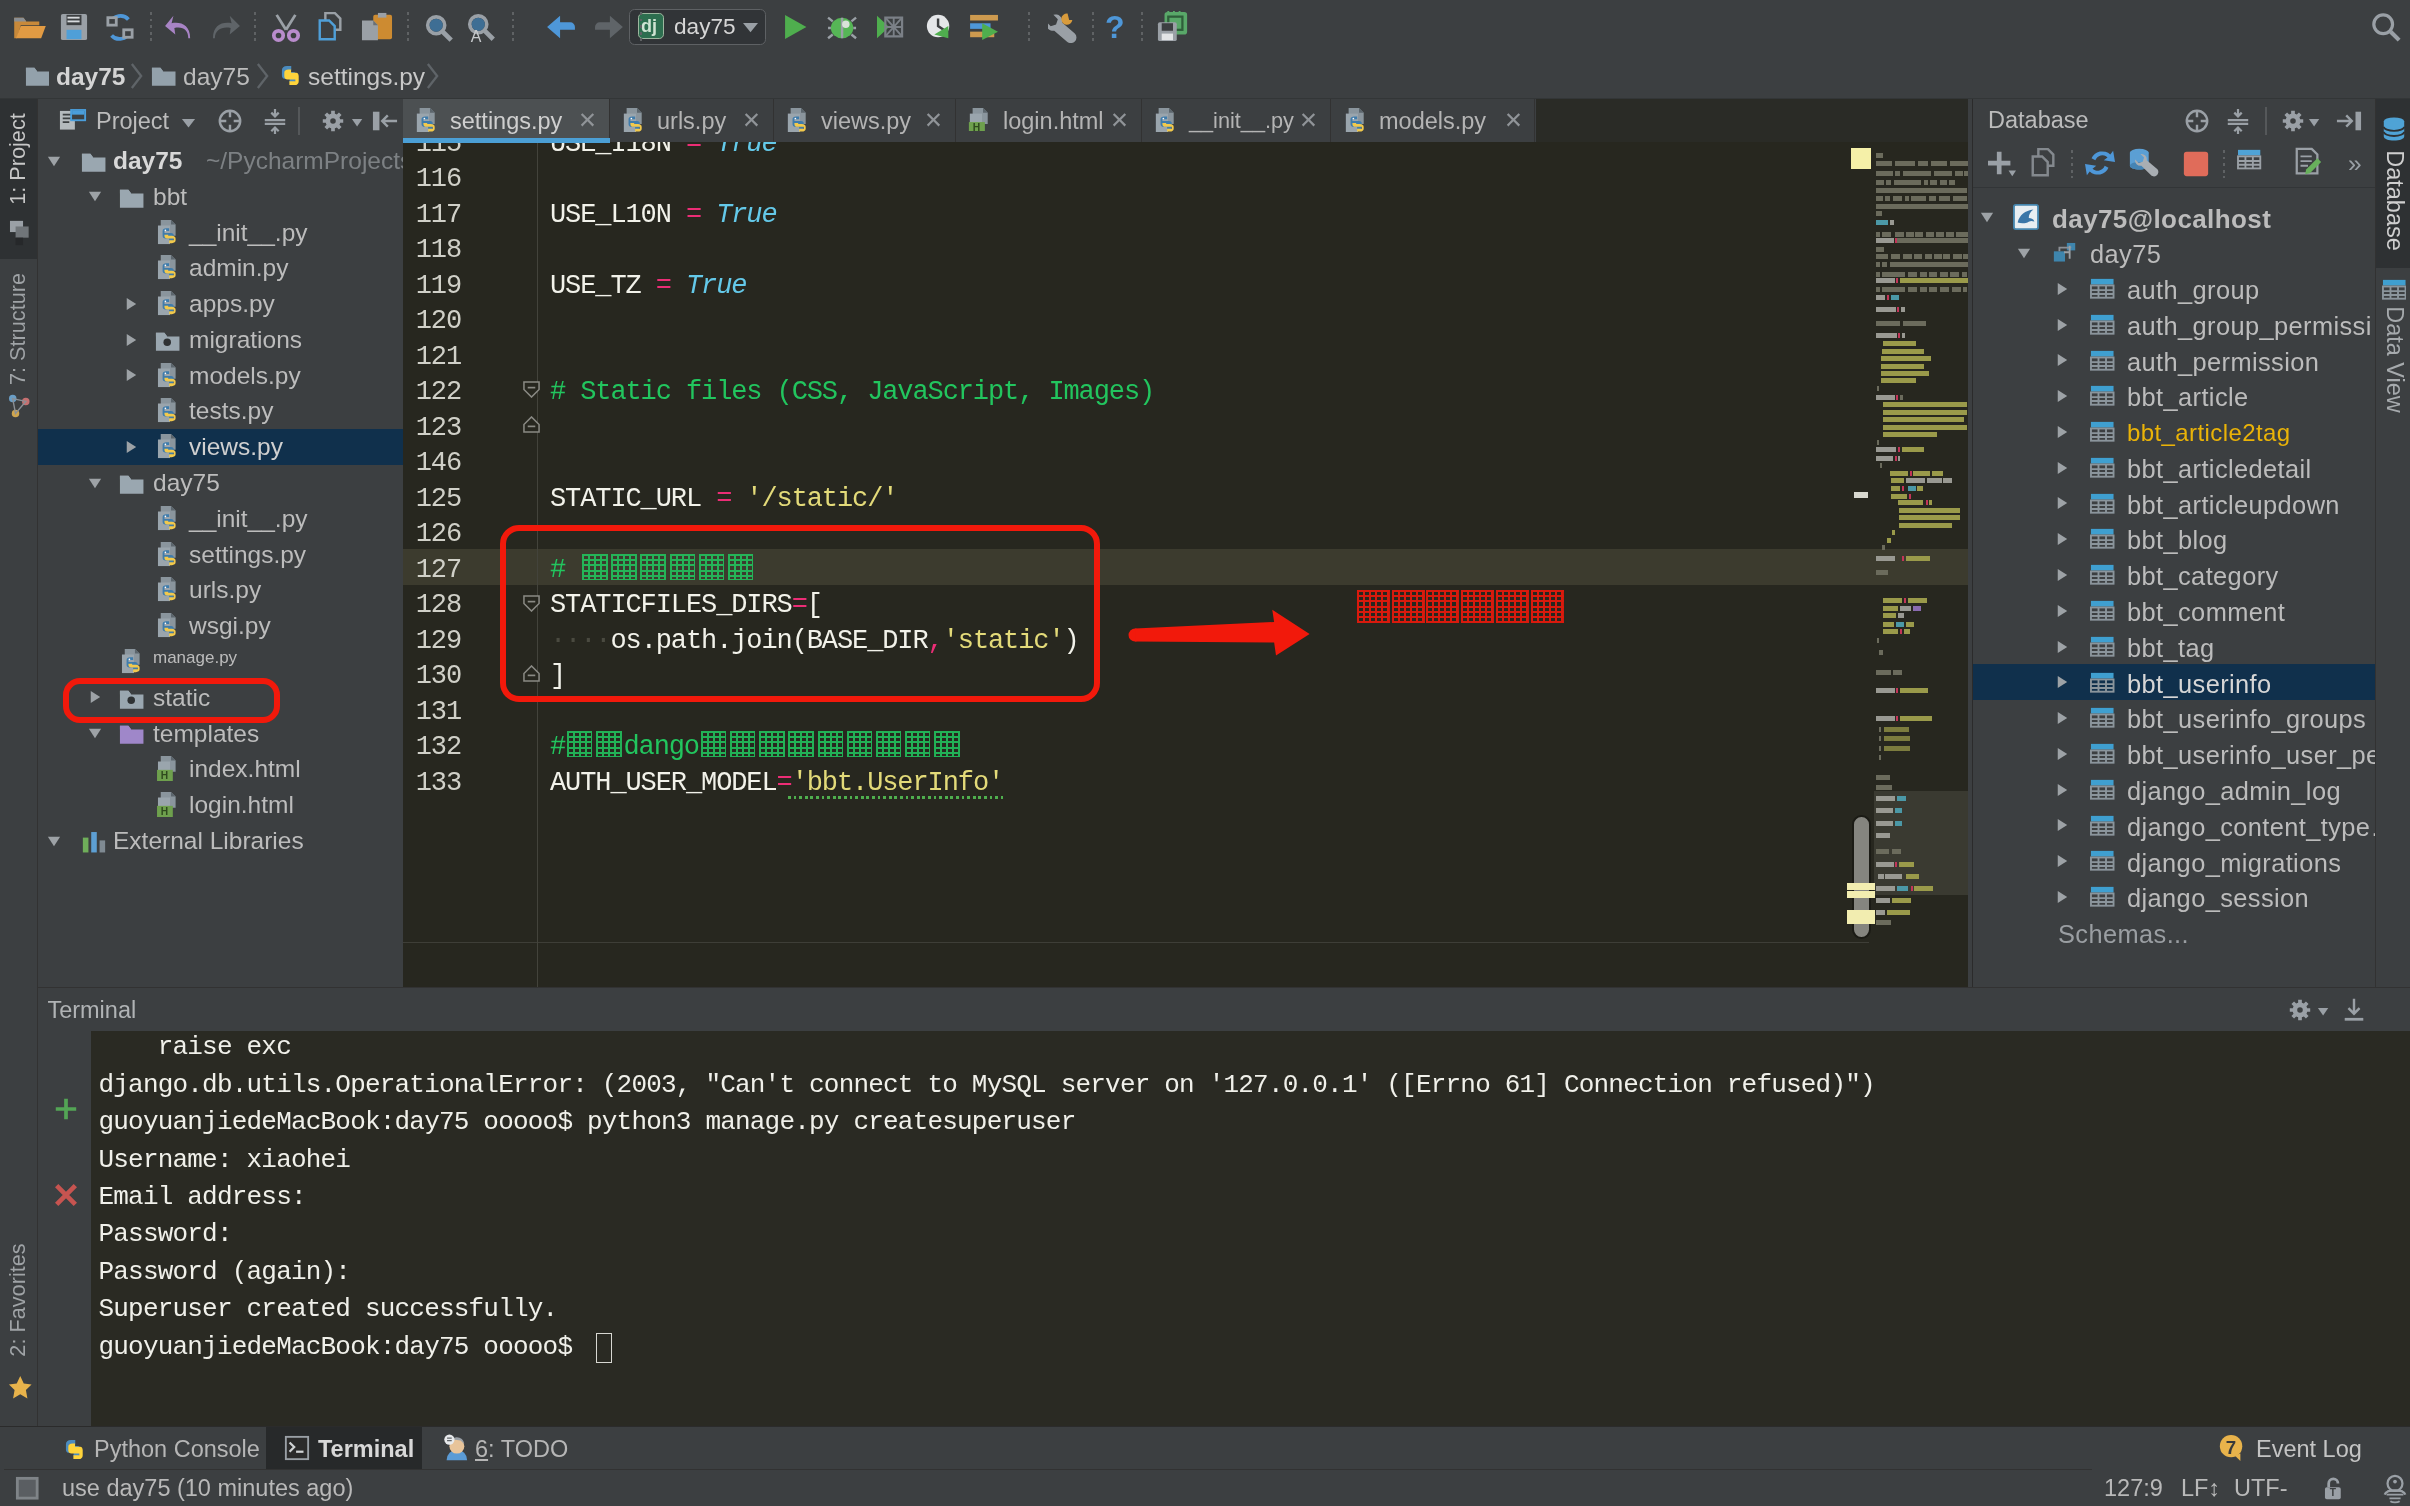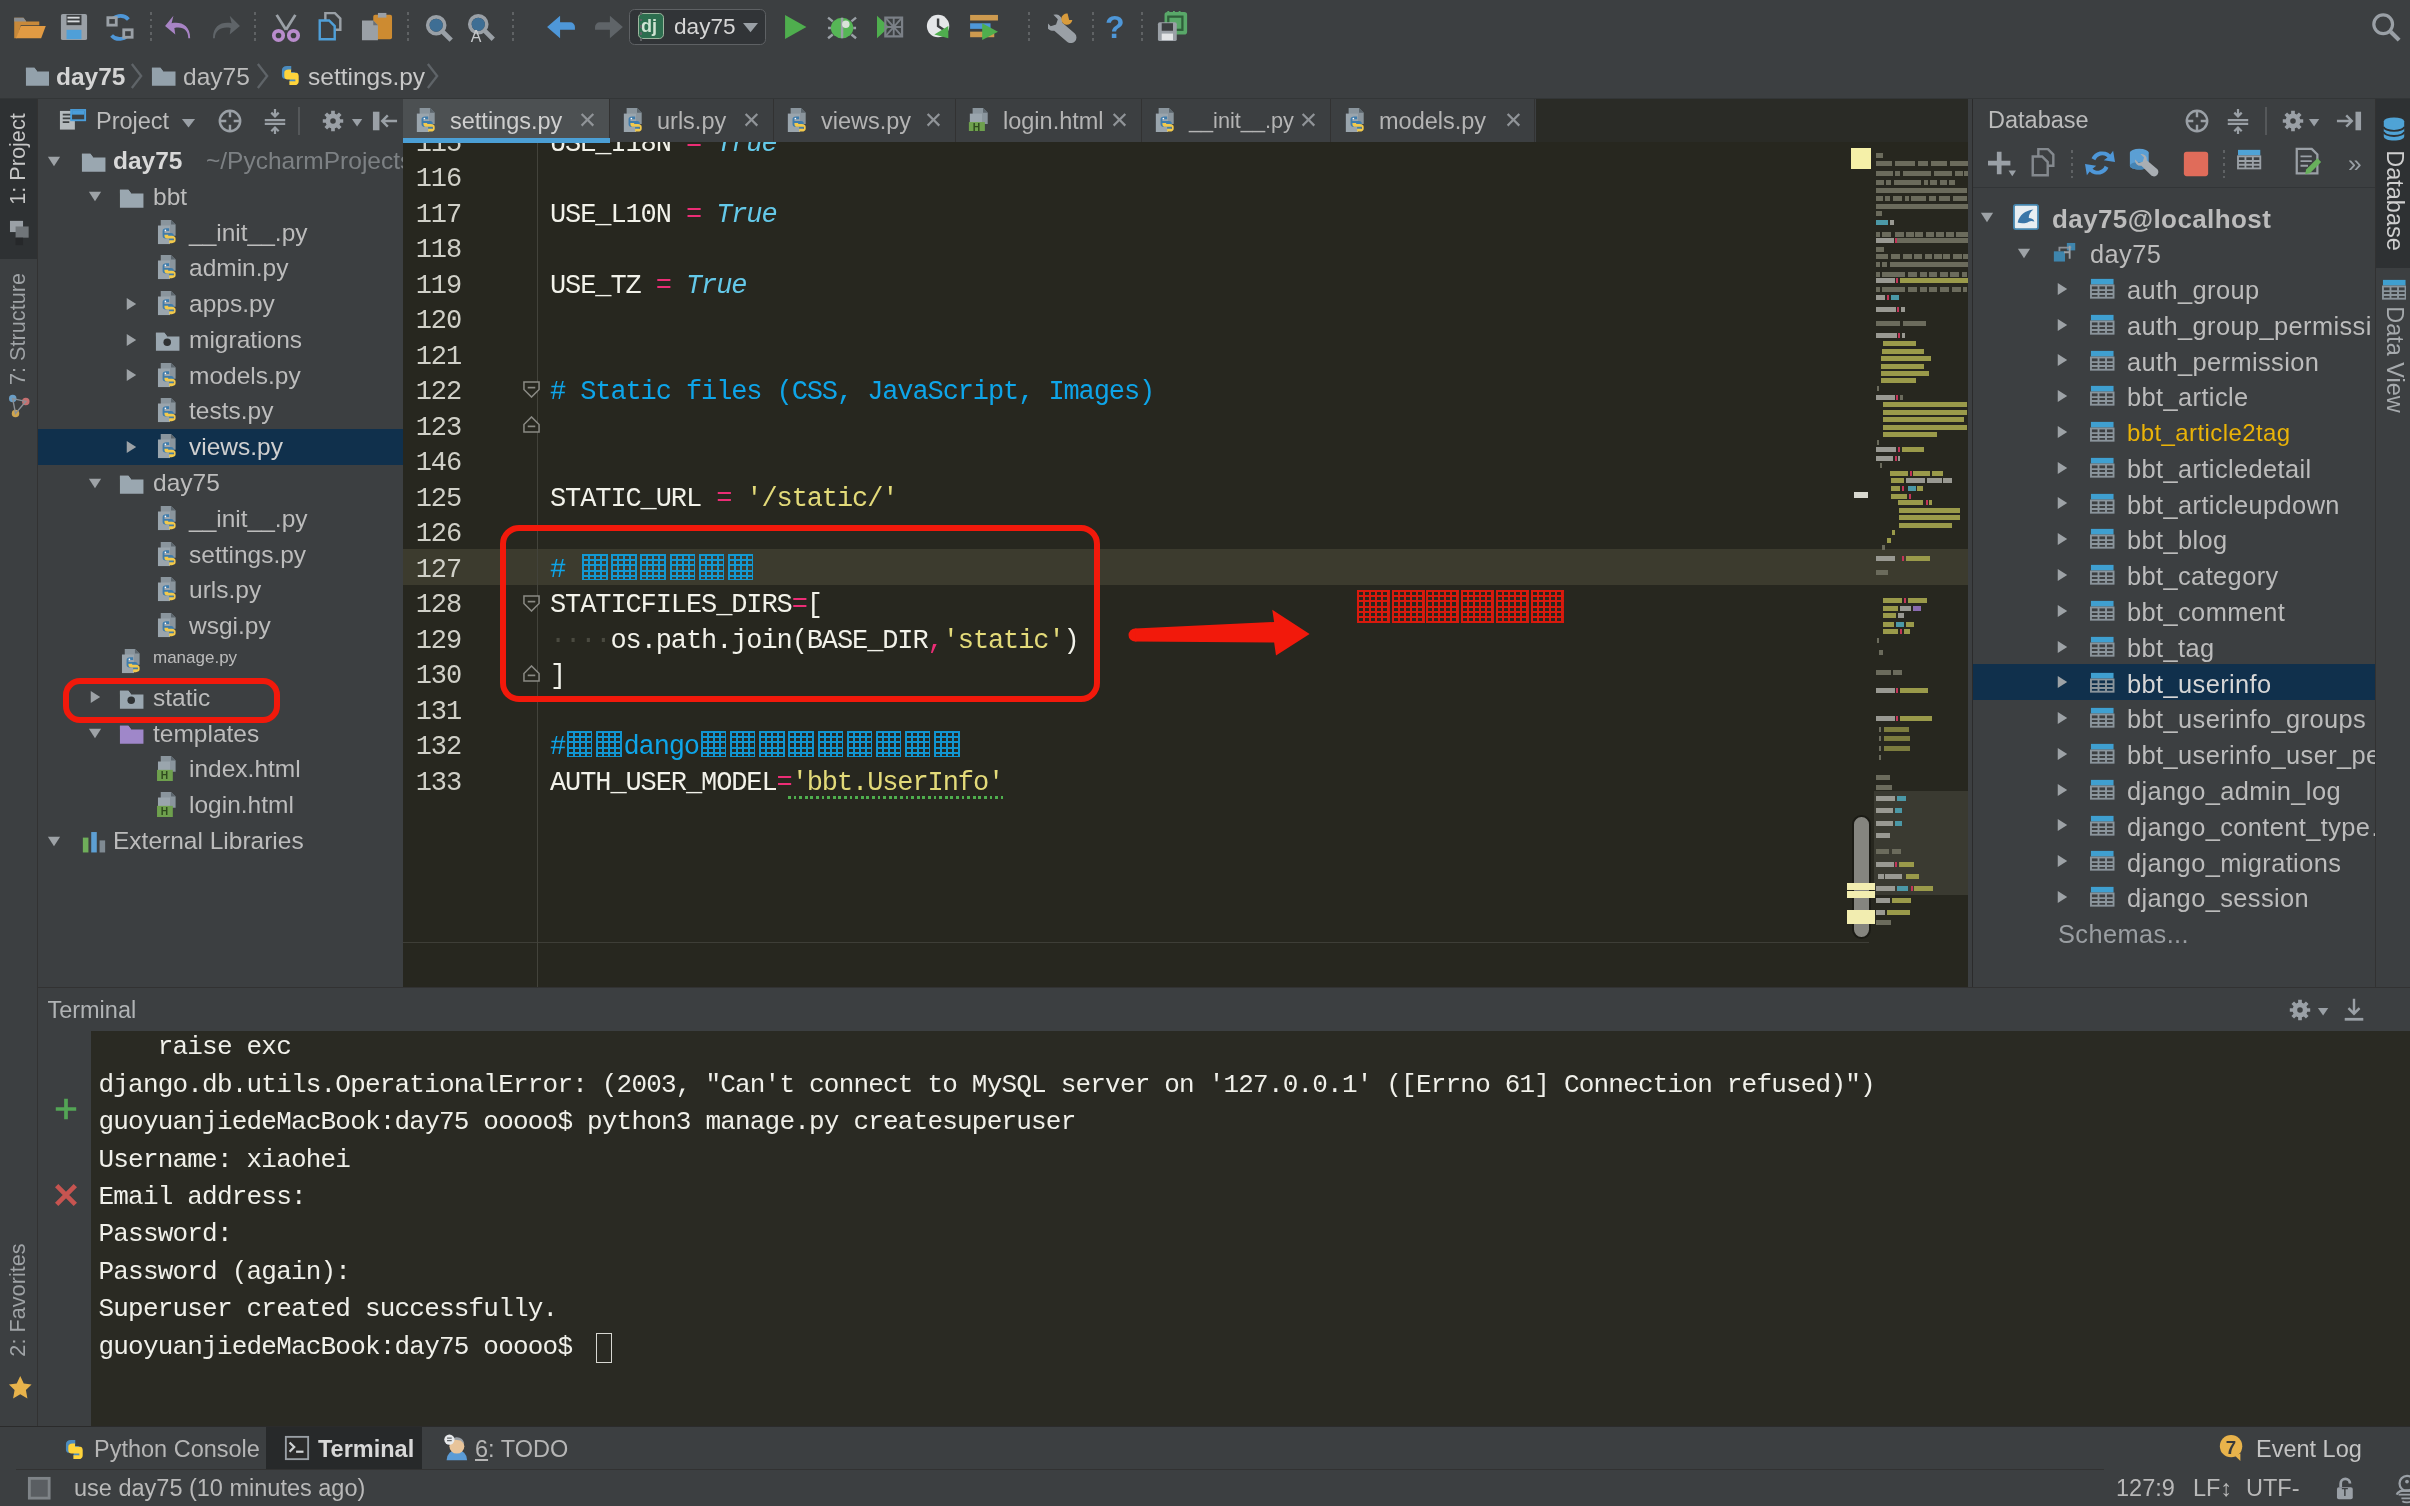--- a/index.html
+++ b/index.html
@@ -6,21 +6,21 @@
 html,body{width:2411px;height:1507px;overflow:hidden}
 body{background:#3c3f41;font-family:"Liberation Sans",sans-serif;position:relative;color:#bbbbbb}
 .a{position:absolute}
 svg{display:block}
 .cjk{display:inline-block;position:relative;vertical-align:-2.8px;opacity:0.88;
  background-image:repeating-linear-gradient(to bottom,currentColor 0 1.9px,transparent 1.9px 5.2px),repeating-linear-gradient(to right,currentColor 0 1.9px,transparent 1.9px 6.1px);
  box-shadow:inset 0 0 0 0.9px currentColor;}
 .sep{position:absolute;width:1.9px;background-image:repeating-linear-gradient(to bottom,#5f6264 0 2.8px,transparent 2.8px 6.6px)}
 .ln{position:absolute;width:58px;text-align:right;color:#d0d0c8;font-family:"Liberation Mono",monospace;font-size:27px;letter-spacing:-1.1px;line-height:35px}
 .cl{position:absolute;left:147px;white-space:pre;font-family:"Liberation Mono",monospace;font-size:27px;letter-spacing:-1.1px;line-height:35px;color:#f2f2ea}
-.cmt{color:#0ea5e9}.str{color:#e3da79}.op{color:#ec2d76}.kw{color:#64c9e9;font-style:italic}
+.cmt{color:#22c55e}.str{color:#e3da79}.op{color:#ec2d76}.kw{color:#64c9e9;font-style:italic}
 .tl{position:absolute;left:7.5px;white-space:pre;font-family:"Liberation Mono",monospace;font-size:26px;letter-spacing:-0.8px;line-height:37px;color:#f0f0ea}
 </style>
 <div class="a" style="left:0;top:0;width:2411px;height:54px;background:#3c3f41">
     <div class="a" style="left:13px;top:14px">
       <svg style="" width="34" height="26" viewBox="0 0 36 28">
         <path d="M1 4 h10 l3 4 h14 v4 H8 L4 26 H1 z" fill="#c8893a"></path>
         <path d="M8 13 h27 l-5 13 H3 z" fill="#e29b43"></path>
         <path d="M1 4 h10 l3 4 h-13 z" fill="#8a8f94"></path>
       </svg>
     </div>
@@ -1323,21 +1323,21 @@
     <div class="a" style="left:475px;top:8.5px;font-size:23.5px;color:#b6b6b6"><u>6</u>: TODO</div>
     <div class="a" style="left:2218px;top:6.6px">
       <svg style="" width="28" height="28" viewBox="0 0 30 30">
         <circle cx="14" cy="13" r="12" fill="#e8b34b"></circle>
         <path d="M18 23 l6 6 0-8 z" fill="#e8b34b"></path>
         <text x="14" y="21" text-anchor="middle" font-size="20" font-weight="bold" fill="#37393b" font-family="Liberation Sans">7</text>
       </svg>
     </div>
     <div class="a" style="left:2256px;top:8.5px;font-size:23.5px;color:#c4c4c4">Event Log</div>
   </div>
-<div class="a" style="left:16px;top:1469px;width:2088px;height:38px;background:#3c3f41;border-top:0.9px solid #323232">
+<div class="a" style="left:4px;top:1469px;width:2088px;height:38px;background:#3c3f41;border-top:0.9px solid #323232">
     <div class="a" style="left:11.3px;top:5.6px">
       <svg style="" width="24.5" height="24.5" viewBox="0 0 26 26">
         <rect x="1" y="1" width="24" height="24" fill="#7f8488"></rect>
         <rect x="4" y="4" width="18" height="18" fill="#5a5e62"></rect>
       </svg>
     </div>
     <div class="a" style="left:58px;top:4.7px;font-size:23.5px;color:#b9b9b9">use day75 (10 minutes ago)</div>
     <div class="a" style="left:2100px;top:4.7px;font-size:23.5px;color:#b9b9b9">127:9</div>
     <div class="a" style="left:2177px;top:4.7px;font-size:23.5px;color:#b9b9b9">LF↕</div>
     <div class="a" style="left:2230px;top:4.7px;font-size:23.5px;color:#b9b9b9">UTF-8↕</div>

